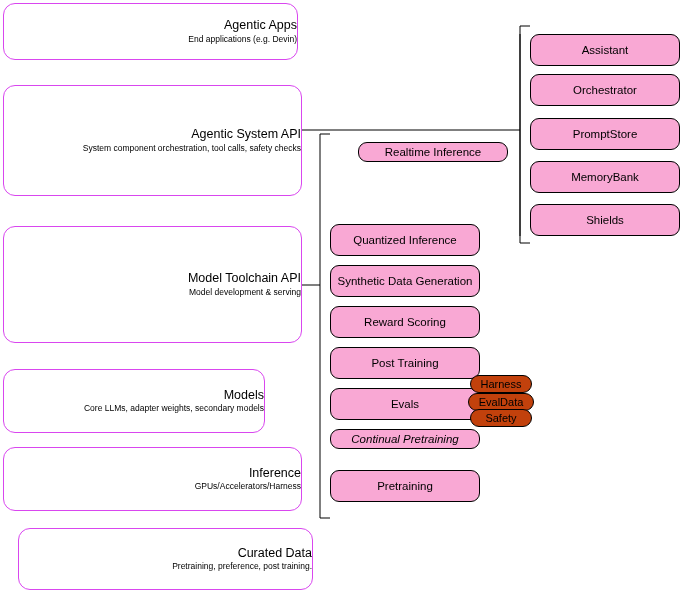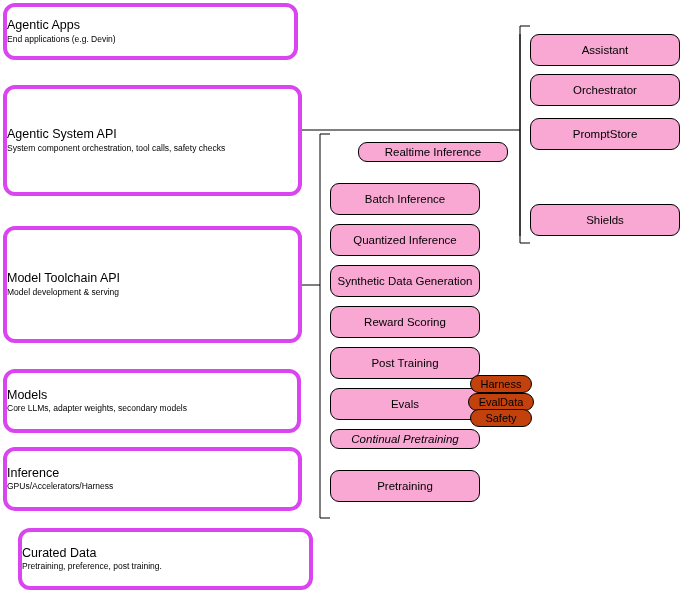--- a/index.html
+++ b/index.html
@@ -14,26 +14,26 @@
   #stage {
     position: relative;
     width: 682px;
     height: 591px;
     overflow: hidden;
     background: #ffffff;
   }
   .box {
     position: absolute;
     box-sizing: border-box;
-    border: 4px solid #d946ef;
+    border: 1px solid #d946ef;
     background: #ffffff;
     border-radius: 12px;
     display: flex;
     flex-direction: column;
-    align-items: flex-start;
+    align-items: flex-end;
     justify-content: center;
     text-align: center;
   }
   .box .title {
     font-size: 12.5px;
     line-height: 1.25;
     color: #000000;
   }
   .box .sub {
     font-size: 8.5px;
@@ -108,50 +108,50 @@
       <div class="sub">End applications (e.g. Devin)</div>
     </div>
     <div class="box" style="left:3px;top:85px;width:299px;height:111px;">
       <div class="title">Agentic System API</div>
       <div class="sub">System component orchestration, tool calls, safety checks</div>
     </div>
     <div class="box" style="left:3px;top:226px;width:299px;height:117px;">
       <div class="title">Model Toolchain API</div>
       <div class="sub">Model development &amp; serving</div>
     </div>
-    <div class="box" style="left:3px;top:369px;width:298px;height:64px;">
+    <div class="box" style="left:3px;top:369px;width:262px;height:64px;">
       <div class="title">Models</div>
       <div class="sub">Core LLMs, adapter weights, secondary models</div>
     </div>
     <div class="box" style="left:3px;top:447px;width:299px;height:64px;">
       <div class="title">Inference</div>
       <div class="sub">GPUs/Accelerators/Harness</div>
     </div>
     <div class="box" style="left:18px;top:528px;width:295px;height:62px;">
       <div class="title">Curated Data</div>
       <div class="sub">Pretraining, preference, post training.</div>
     </div>
   </div>
 
   <div class="mid-col">
     <div class="pill" style="left:330px;top:142px;width:150px;height:20px;margin-left:28px;">Realtime Inference</div>
-    <div class="pill" style="left:330px;top:183px;width:150px;height:32px;">Batch Inference</div>
     <div class="pill" style="left:330px;top:224px;width:150px;height:32px;">Quantized Inference</div>
     <div class="pill" style="left:330px;top:265px;width:150px;height:32px;">Synthetic Data Generation</div>
     <div class="pill" style="left:330px;top:306px;width:150px;height:32px;">Reward Scoring</div>
     <div class="pill" style="left:330px;top:347px;width:150px;height:32px;">Post Training</div>
     <div class="pill" style="left:330px;top:388px;width:150px;height:32px;">Evals</div>
     <div class="pill" style="left:330px;top:429px;width:150px;height:20px;font-style:italic;">Continual Pretraining</div>
     <div class="pill" style="left:330px;top:470px;width:150px;height:32px;">Pretraining</div>
   </div>
 
   <div class="right-col">
     <div class="pill" style="left:530px;top:34px;width:150px;height:32px;">Assistant</div>
     <div class="pill" style="left:530px;top:74px;width:150px;height:32px;">Orchestrator</div>
     <div class="pill" style="left:530px;top:118px;width:150px;height:32px;">PromptStore</div>
+    <div class="pill" style="left:530px;top:161px;width:150px;height:32px;">MemoryBank</div>
     <div class="pill" style="left:530px;top:204px;width:150px;height:32px;">Shields</div>
   </div>
 
   <div class="tag-col">
     <div class="tag" style="left:470px;top:375px;width:62px;height:18px;">Harness</div>
     <div class="tag" style="left:468px;top:393px;width:66px;height:18px;">EvalData</div>
     <div class="tag" style="left:470px;top:409px;width:62px;height:18px;">Safety</div>
   </div>
 
 </div>

